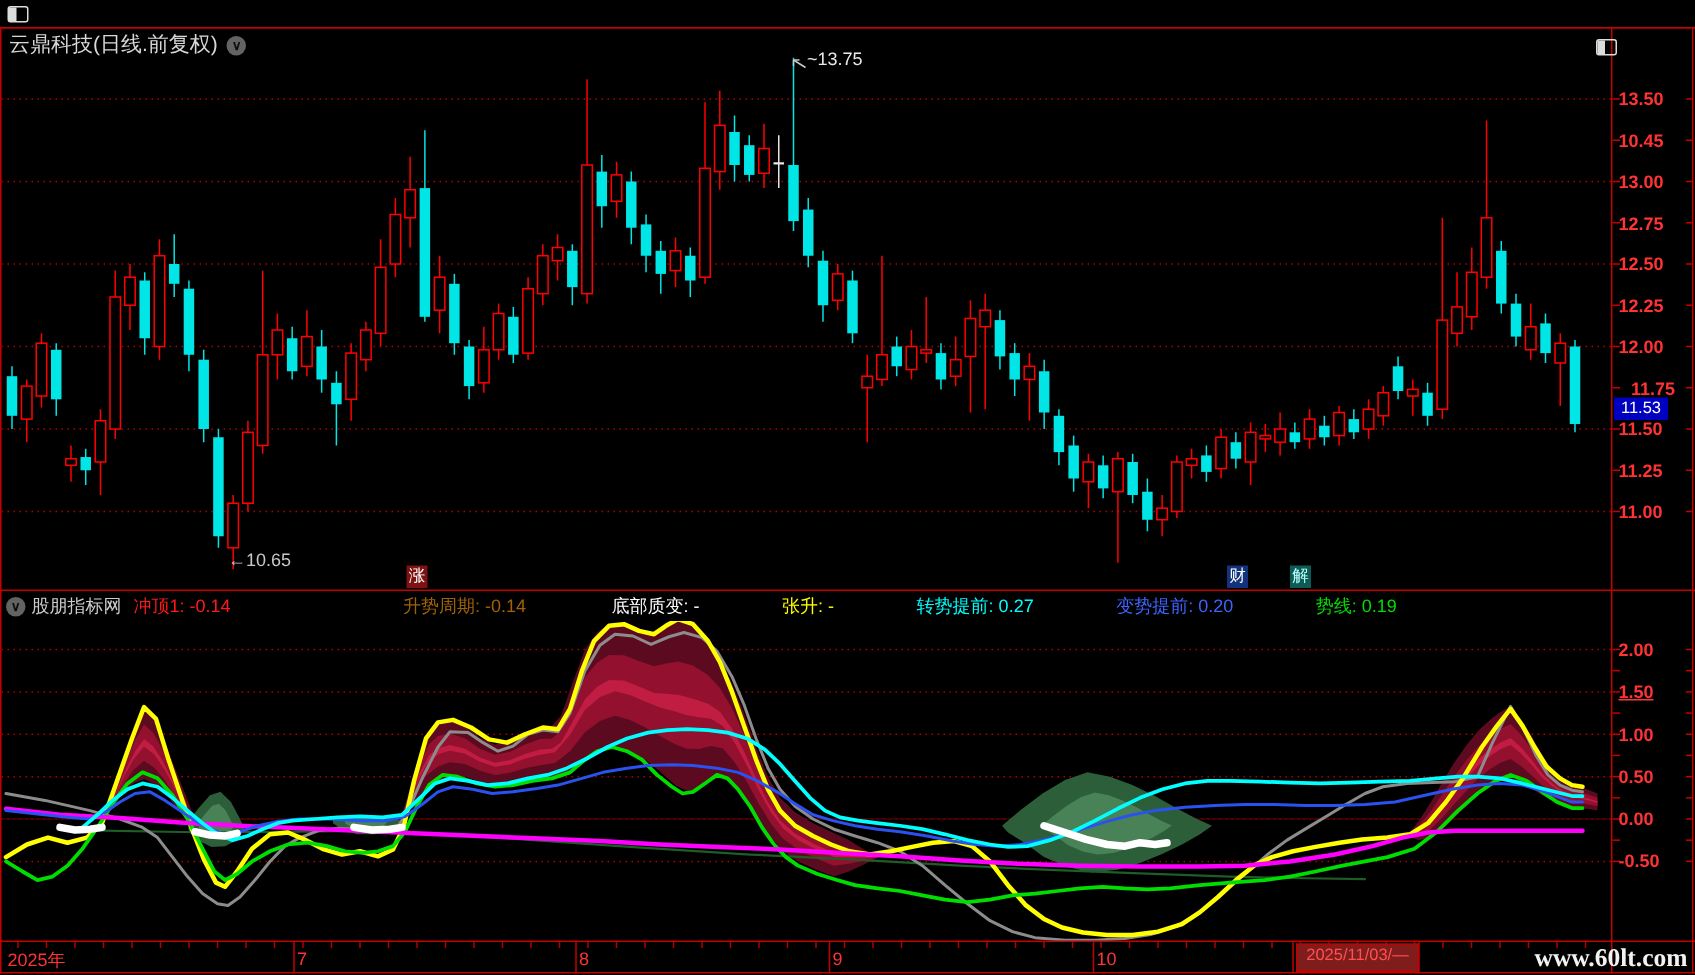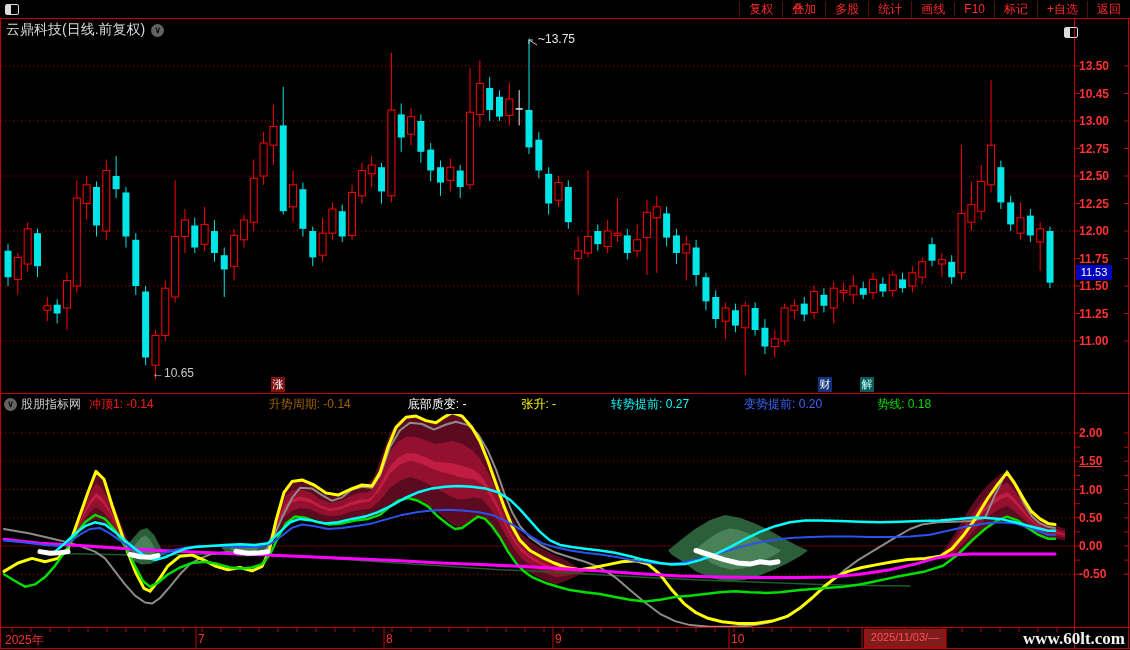--- a/index.html
+++ b/index.html
@@ -46,31 +46,20 @@
   svg{position:absolute;left:0;top:0;}
 </style>
 </head>
 <body>
 
 
 
 
 <div id="menubar" class="abs">
   <span class="winicon"></span>
-  <div id="menu-right">
-      <span class="mi">复权</span>
-      <span class="mi">叠加</span>
-      <span class="mi">多股</span>
-      <span class="mi">统计</span>
-      <span class="mi">画线</span>
-      <span class="mi">F10</span>
-      <span class="mi">标记</span>
-      <span class="mi">+自选</span>
-      <span class="mi">返回</span>
-    </div>
 </div>
 
 
 <svg id="overlay" width="1130" height="650">
     <defs>
       <clipPath id="mainclip">
         <rect x="1" y="19" width="1073" height="373"></rect>
       </clipPath>
       <clipPath id="subclip">
         <rect x="1" y="414" width="1073" height="213"></rect>
@@ -476,34 +465,34 @@
 <div id="indheader" class="abs">
   <span class="circbtn" style="margin-left:4px;">∨</span>
   <span class="src">股朋指标网</span>
   <span id="indfields" style="display:flex;gap:47px;">
       <span class="fld" style="color: rgb(255, 26, 26); margin-left: 8px;">冲顶1: -0.14</span>
       <span class="fld" style="color: #a16207; margin-left: 68px;">升势周期: -0.14</span>
       <span class="fld" style="color: rgb(255, 255, 255); margin-left: 10px;">底部质变: -</span>
       <span class="fld" style="color: rgb(255, 255, 0); margin-left: 8px;">张升: -</span>
       <span class="fld" style="color: rgb(0, 255, 255); margin-left: 8px;">转势提前: 0.27</span>
       <span class="fld" style="color: rgb(60, 100, 255); margin-left: 8px;">变势提前: 0.20</span>
-      <span class="fld" style="color: rgb(0, 221, 0); margin-left: 8px;">势线: 0.18</span>
+      <span class="fld" style="color: rgb(0, 221, 0); margin-left: 8px;">势线: 0.19</span>
     </span>
 </div>
 
 
 <div id="mainaxis">
     <div class="axlab" style="top: 59px;">13.50</div>
     <div class="axlab" style="top: 86.5px;">10.45</div>
     <div class="axlab" style="top: 114px;">13.00</div>
     <div class="axlab" style="top: 141.5px;">12.75</div>
     <div class="axlab" style="top: 169px;">12.50</div>
     <div class="axlab" style="top: 196.5px;">12.25</div>
     <div class="axlab" style="top: 224px;">12.00</div>
-    <div class="axlab" style="top: 251.5px;">11.75</div>
+    <div class="axlab" style="top: 251.5px; text-align: center;">11.75</div>
     <div class="axlab" style="top: 279px;">11.50</div>
     <div class="axlab" style="top: 306.5px;">11.25</div>
     <div class="axlab" style="top: 334px;">11.00</div>
   </div>
 <div id="subaxis">
     <div class="axlab" style="top: 426px;">2.00</div>
     <div class="axlab" style="top: 454.25px; text-decoration: underline;">1.50</div>
     <div class="axlab" style="top: 482.5px;">1.00</div>
     <div class="axlab" style="top: 510.75px;">0.50</div>
     <div class="axlab" style="top: 539px;">0.00</div>

